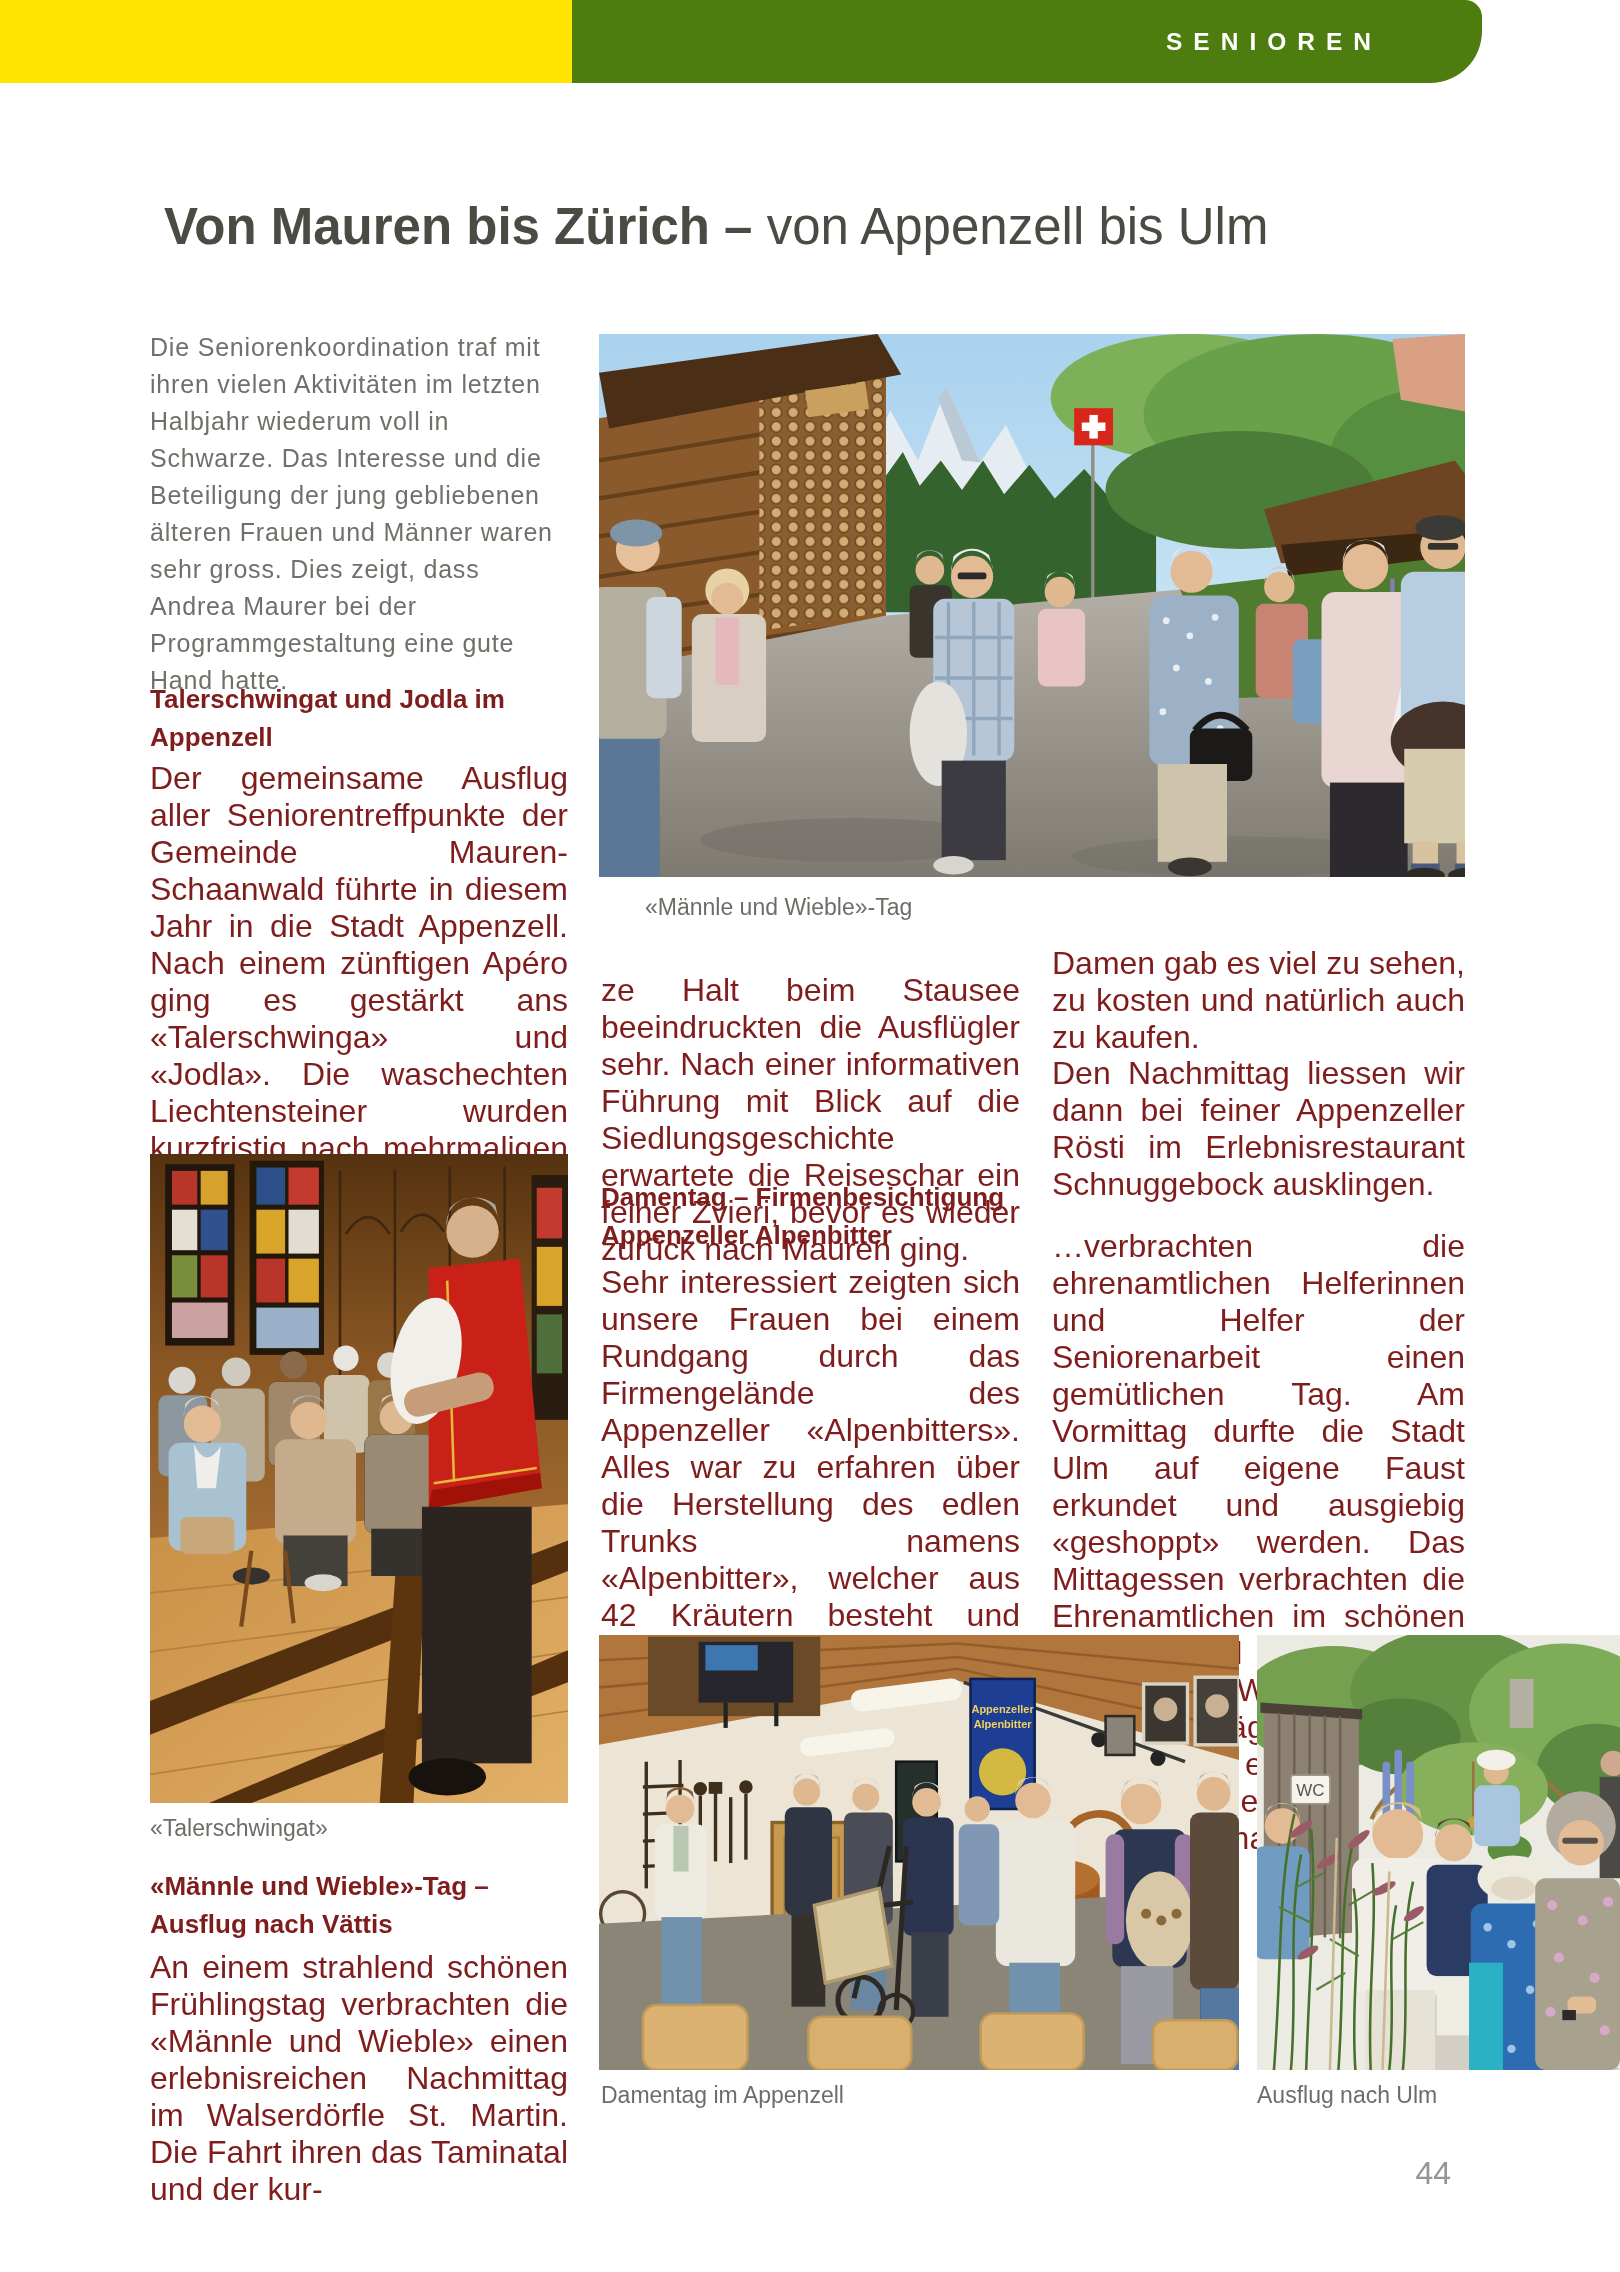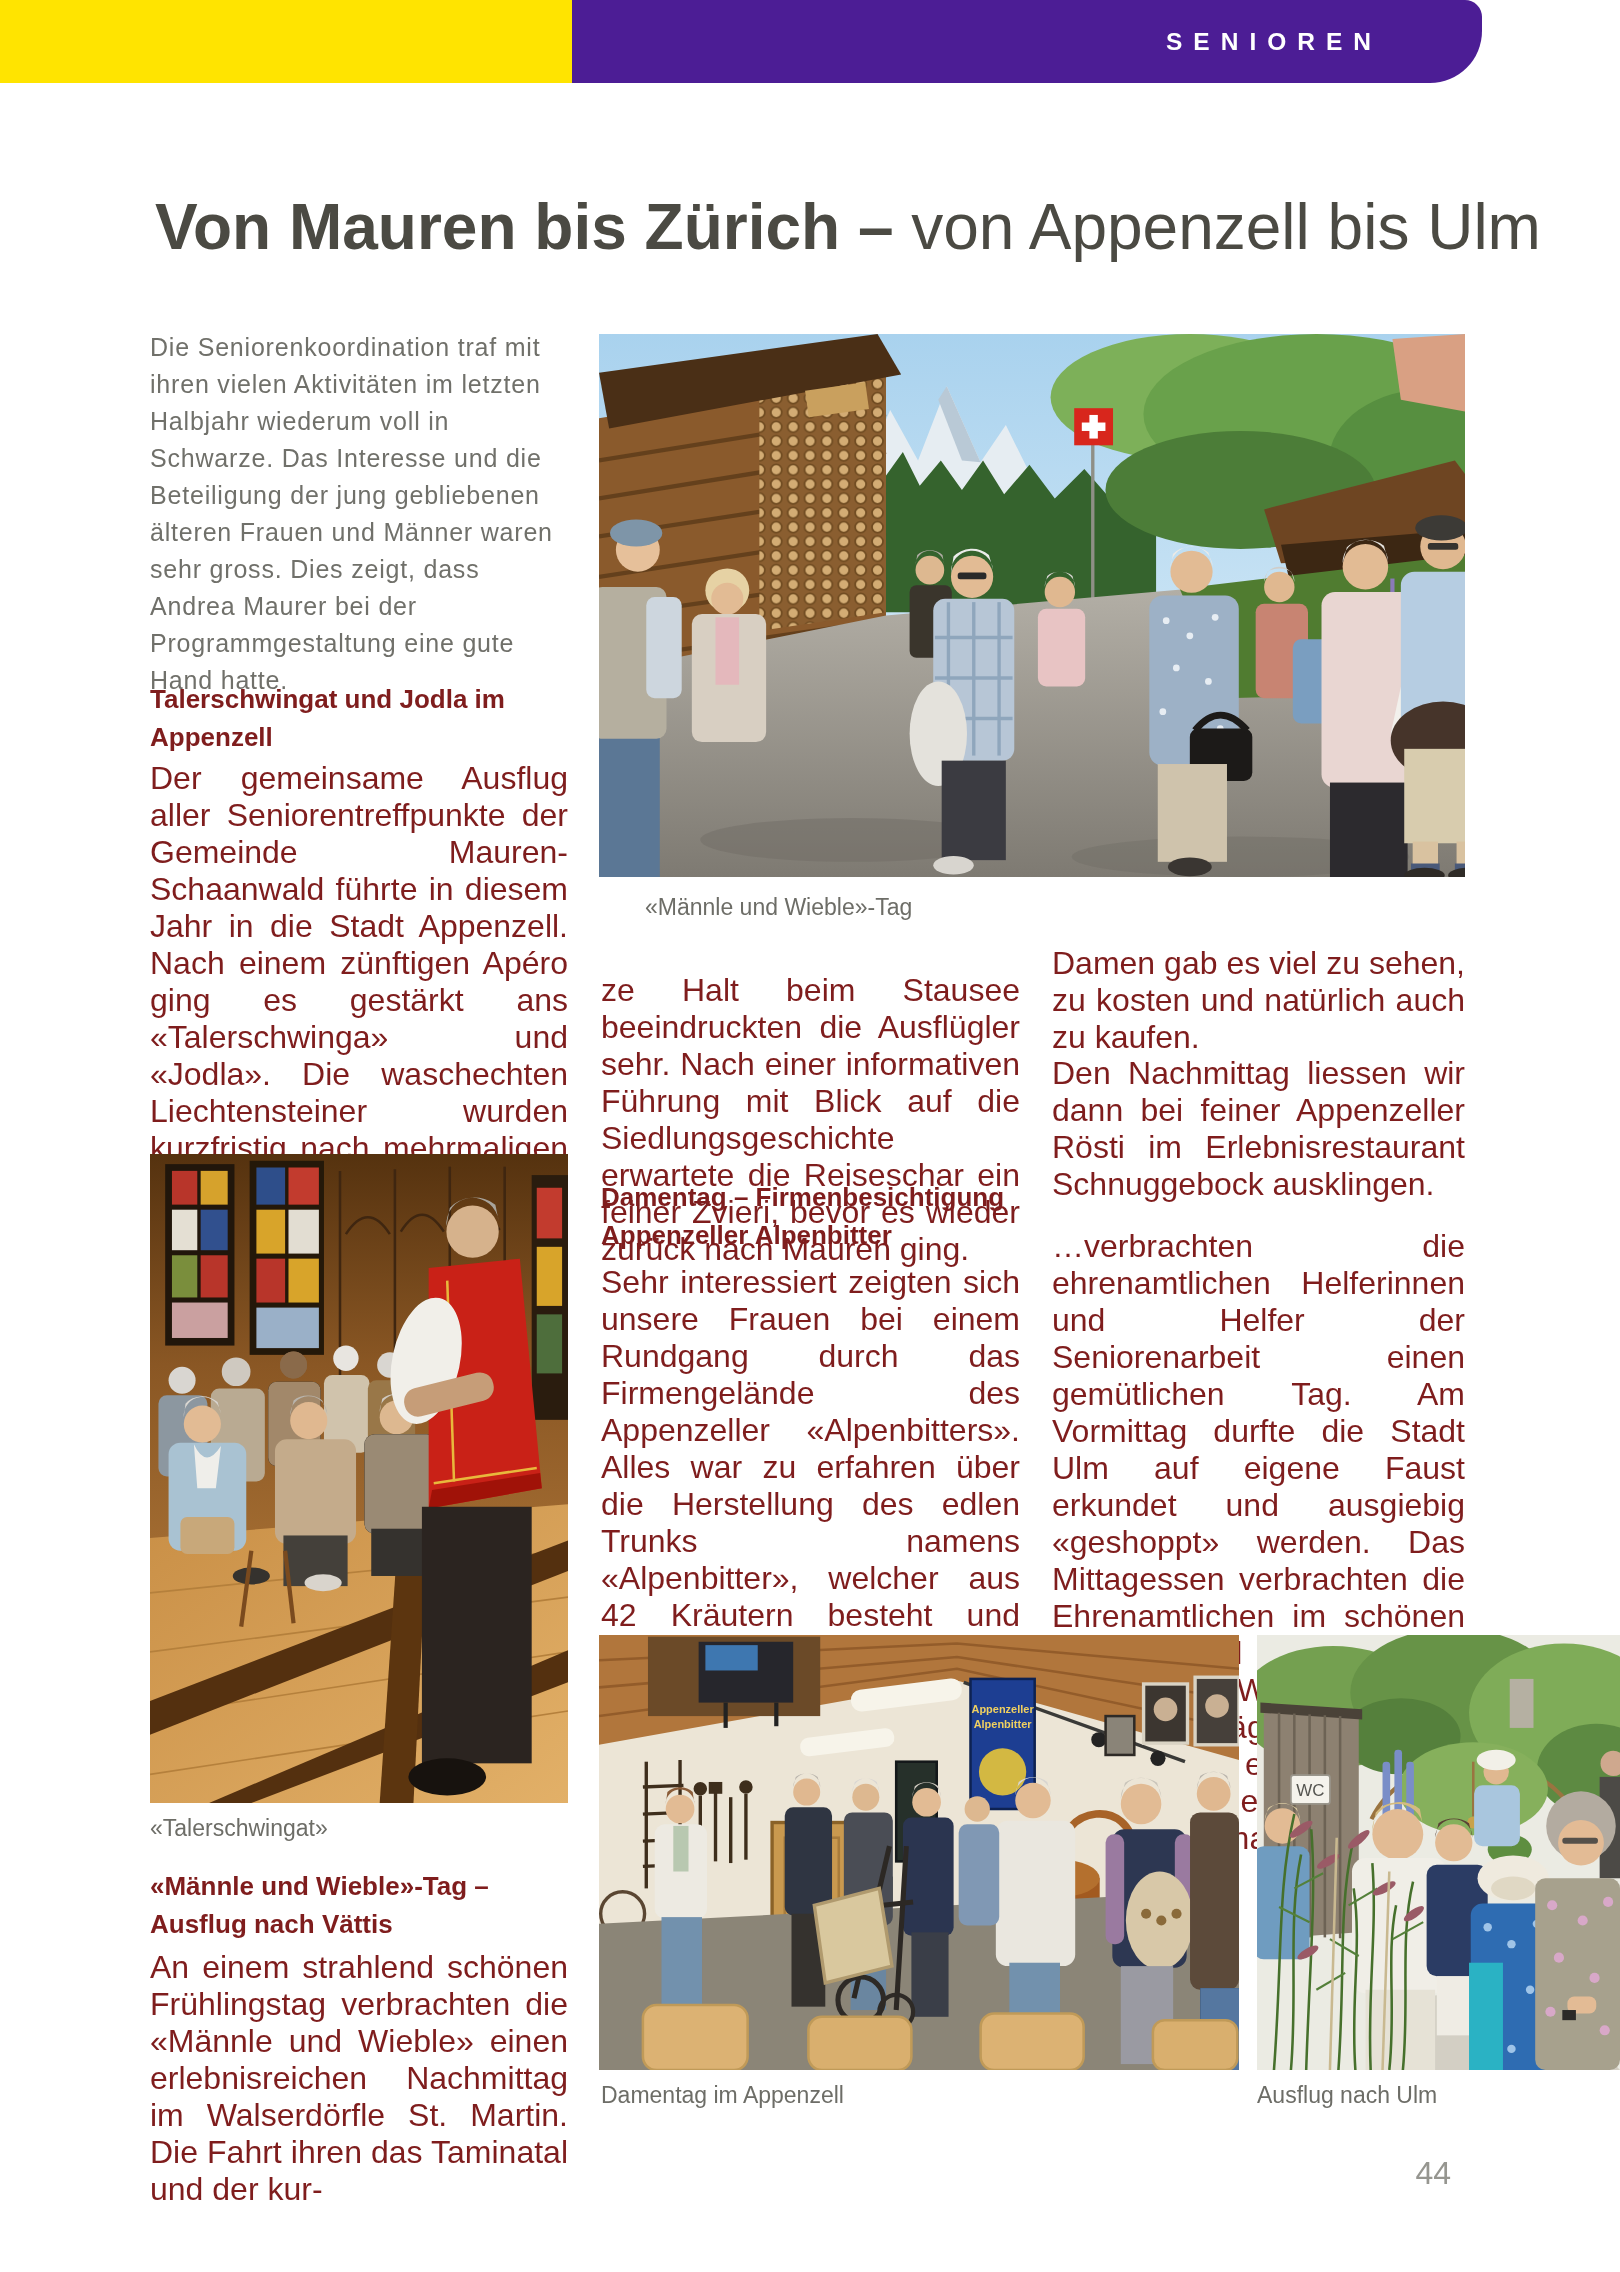--- a/index.html
+++ b/index.html
@@ -2,27 +2,27 @@
 <html style="font-size:13.5px"><head>
 <meta charset="utf-8">
 <style>
   html,body{margin:0;padding:0;background:#ffffff;}
   .page{position:relative;width:1620px;height:2273px;background:#fff;overflow:hidden;
         font-family:"Liberation Sans",sans-serif;}
   .abs{position:absolute;}
 
   
   .bar-yellow{left:0;top:0;width:572px;height:83px;background:#ffe400;}
-  .bar-gray{left:572px;top:0;width:910px;height:83px;background:#4c1d95;
+  .bar-gray{left:572px;top:0;width:910px;height:83px;background:#4d7c0f;
             border-radius:0 17px 52px 0;display:flex;align-items:center;justify-content:flex-end;
             padding-right:100px;box-sizing:border-box;}
   .senioren{color:#ffffff;font-weight:bold;font-size:24.5px;letter-spacing:11px;}
 
   
-  .title{left:155px;top:199px;width:1333px;font-size:64px;line-height:56px;color:#4b4a43;white-space:nowrap;}
+  .title{left:164px;top:199px;width:1333px;font-size:51px;line-height:56px;color:#4b4a43;white-space:nowrap;}
   .title .b{font-weight:bold;}
   .title .r{font-weight:normal;}
 
   
   .intro{left:150px;top:329px;width:418px;font-size:25px;line-height:37px;color:#70706a;letter-spacing:0.8px;text-align:left;}
   .heading{font-weight:bold;font-size:26px;line-height:38px;color:#7f1d1d;}
   .body-text{font-size:32px;line-height:37px;color:#7f1d1d;text-align:justify;text-align-last:left;}
   .caption{font-size:23px;line-height:29px;color:#6d6d67;}
   .pagenum{left:1350px;top:2155px;width:101px;text-align:right;font-size:32px;color:#969690;}
 

